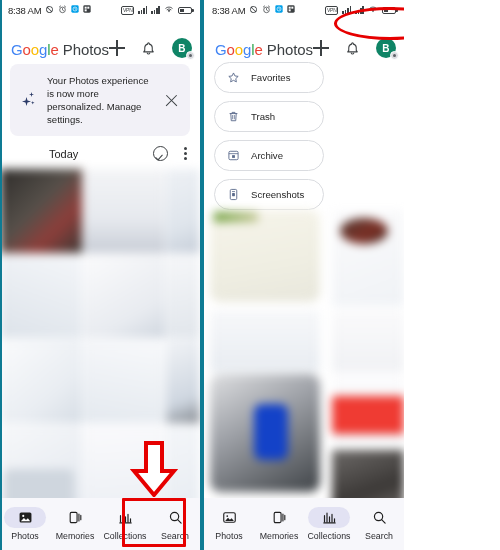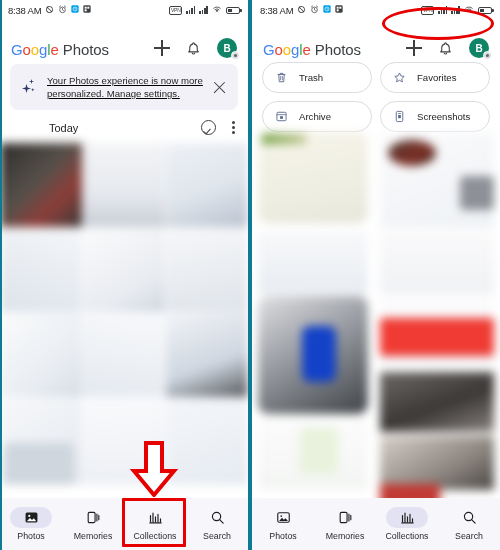--- a/index.html
+++ b/index.html
@@ -12,21 +12,21 @@
   .stage {
     position: relative;
     width: 500px; height: 550px;
     background: #ffffff;
     display: flex;
   }
 
   
   .panel {
     position: relative;
-    width: 248px;
+    width: 200px;
     height: 550px;
     background: #ffffff;
     overflow: hidden;
     flex: 0 0 auto;
   }
   .divider {
     width: 4px;
     height: 550px;
     background: #0e7b94;
     flex: 0 0 auto;
@@ -109,21 +109,20 @@
   }
 
   
   .banner-wrap { padding: 6px 10px 8px 10px; }
   .banner {
     background: #f2f1f7;
     border-radius: 8px;
     display: flex; align-items: center;
     padding: 10px 9px 10px 11px;
     gap: 10px;
-    text-decoration: underline;
   }
   .sparkle { flex: 0 0 auto; width: 16px; height: 16px; position: relative; }
   .sparkle i {
     position:absolute; background:#2b3a67; display:block;
     clip-path: polygon(50% 0%, 61% 39%, 100% 50%, 61% 61%, 50% 100%, 39% 61%, 0% 50%, 39% 39%);
   }
   .sparkle i.a { width:9px; height:9px; left:1px; top:5px; }
   .sparkle i.b { width:5px; height:5px; left:8px; top:0px; }
   .sparkle i.c { width:3.5px; height:3.5px; left:10px; top:9px; }
   .banner-text { font-size: 9.6px; line-height: 13px; color: #1f1f1f; flex: 1 1 auto; }
@@ -476,33 +475,33 @@
           <span>B</span>
           <span class="badge"></span>
         </span>
       </div>
     </div>
 
     <div class="chips">
       <div class="chip">
         <span class="chip-ico">
           <svg width="13" height="13" viewBox="0 0 24 24">
-              <path d="M5.5 6.6h13M9.4 6.6V4.4h5.2v2.2M7 6.6l.9 13.2h8.2l.9-13.2" fill="none" stroke="#5b6b8c" stroke-width="1.7" stroke-linejoin="round" stroke-linecap="round"></path>
-              <path d="M10.4 10v6.4M13.6 10v6.4" stroke="#5b6b8c" stroke-width="1.4" stroke-linecap="round"></path>
-            </svg>
-        </span>
-        <span class="chip-label">Trash</span>
+              <path d="M12 3.6l2.6 5.5 6 .8-4.4 4.2 1.1 6-5.3-2.9-5.3 2.9 1.1-6L3.4 9.9l6-.8z" fill="none" stroke="#5b6b8c" stroke-width="1.7" stroke-linejoin="round"></path>
+            </svg>
+        </span>
+        <span class="chip-label">Favorites</span>
       </div>
       <div class="chip">
         <span class="chip-ico">
           <svg width="13" height="13" viewBox="0 0 24 24">
-              <path d="M12 3.6l2.6 5.5 6 .8-4.4 4.2 1.1 6-5.3-2.9-5.3 2.9 1.1-6L3.4 9.9l6-.8z" fill="none" stroke="#5b6b8c" stroke-width="1.7" stroke-linejoin="round"></path>
-            </svg>
-        </span>
-        <span class="chip-label">Favorites</span>
+              <path d="M5.5 6.6h13M9.4 6.6V4.4h5.2v2.2M7 6.6l.9 13.2h8.2l.9-13.2" fill="none" stroke="#5b6b8c" stroke-width="1.7" stroke-linejoin="round" stroke-linecap="round"></path>
+              <path d="M10.4 10v6.4M13.6 10v6.4" stroke="#5b6b8c" stroke-width="1.4" stroke-linecap="round"></path>
+            </svg>
+        </span>
+        <span class="chip-label">Trash</span>
       </div>
       <div class="chip">
         <span class="chip-ico">
           <svg width="13" height="13" viewBox="0 0 24 24">
               <rect x="3.5" y="4.2" width="17" height="15.6" rx="2.4" fill="none" stroke="#5b6b8c" stroke-width="1.7"></rect>
               <path d="M3.5 8.6h17" stroke="#5b6b8c" stroke-width="1.5"></path>
               <rect x="9.4" y="11.4" width="5.2" height="5" fill="#5b6b8c"></rect>
             </svg>
         </span>
         <span class="chip-label">Archive</span>

